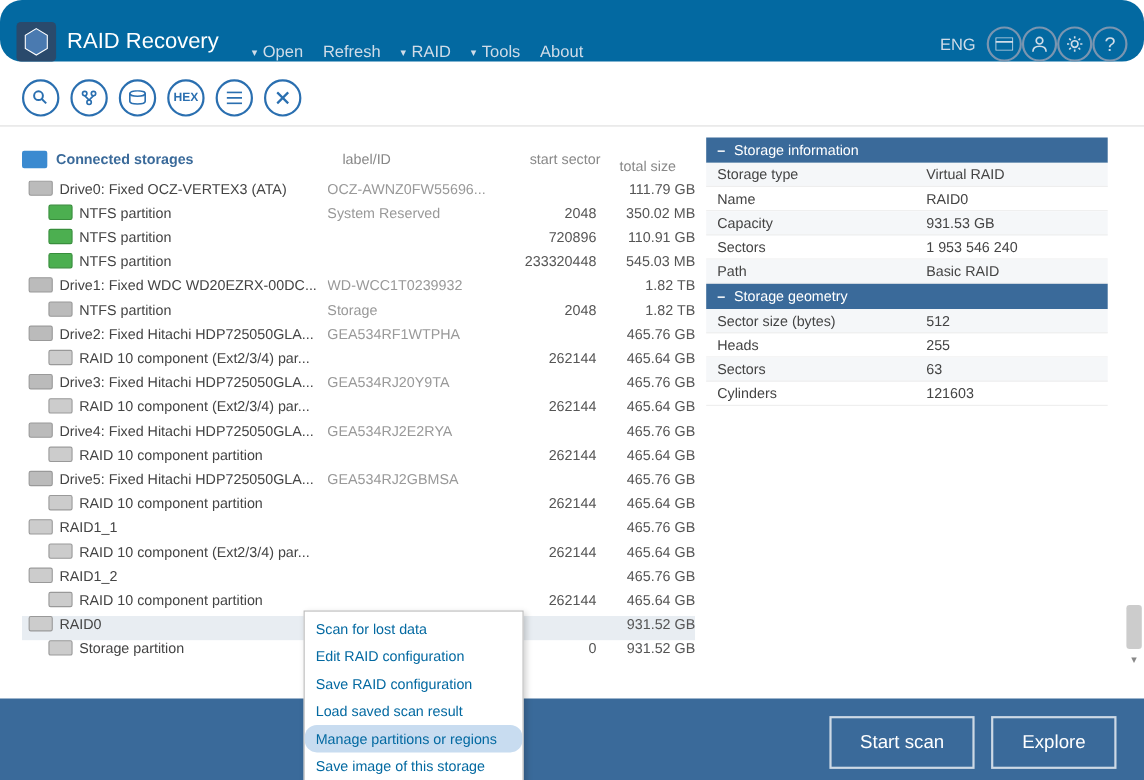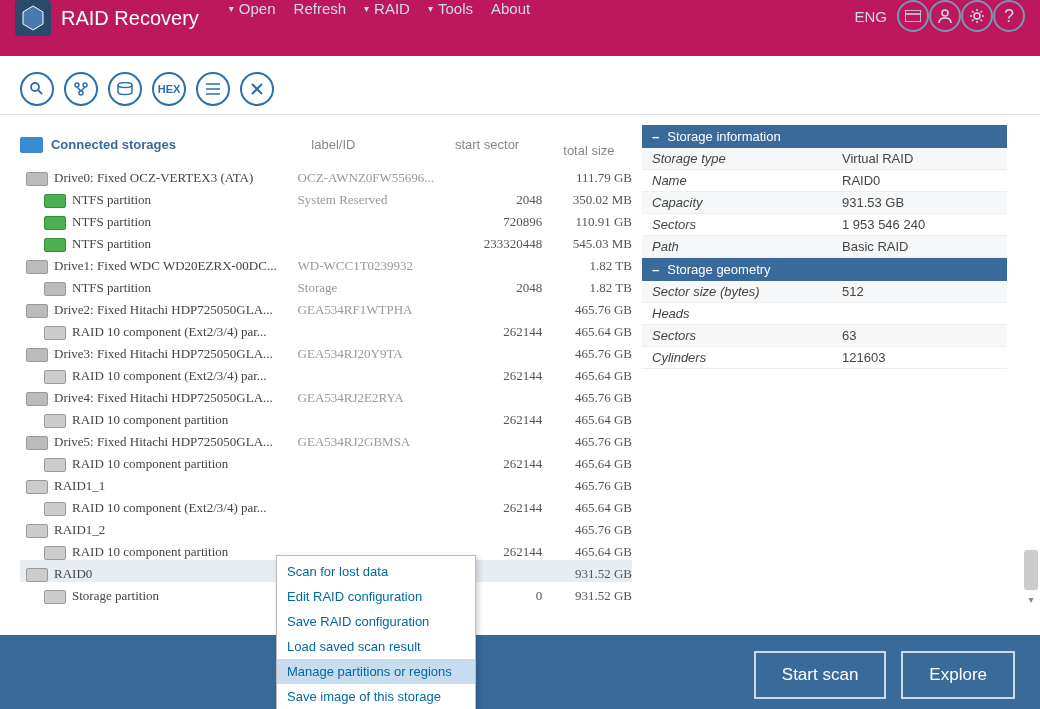--- a/index.html
+++ b/index.html
@@ -1,18 +1,18 @@
 <!DOCTYPE html>
 <html><head>
 <meta charset="utf-8">
 <style>
   * { box-sizing: border-box; margin: 0; padding: 0; }
   body { font-family: Arial, sans-serif; font-size: 13px; color: #333; background: #fff; width: 1040px; height: 709px; overflow: hidden; }
   
-  .header { background: #be185d; color: #fff; height: 56px; display: flex; align-items: flex-start; padding: 0 15px; }
+  .header { background: #0369a1; color: #fff; height: 56px; display: flex; align-items: flex-end; padding: 0 15px; border-radius: 20px; }
   .logo-area { display: flex; align-items: center; gap: 10px; }
   .logo-icon { width: 36px; height: 36px; background: #2a4a6c; border-radius: 4px; display: flex; align-items: center; justify-content: center; }
   .app-title { font-size: 20px; font-weight: normal; margin-right: 30px; }
   .menu { display: flex; gap: 18px; align-items: center; }
   .menu-item { color: #d0dce8; cursor: pointer; font-size: 15px; display: flex; align-items: center; gap: 5px; }
   .menu-caret { font-size: 10px; }
   .header-right { margin-left: auto; display: flex; align-items: center; }
   .lang { color: #d0dce8; font-size: 15px; margin-right: 10px; }
   .circle-btn { width: 32px; height: 32px; border: 2px solid #7a95b0; border-radius: 50%; display: flex; align-items: center; justify-content: center; cursor: pointer; color: #d0dce8; }
   
@@ -20,49 +20,49 @@
   .tool-btn { width: 34px; height: 34px; border: 2px solid #2a6fb0; border-radius: 50%; display: flex; align-items: center; justify-content: center; cursor: pointer; color: #2a6fb0; font-size: 11px; font-weight: bold; }
   
   .main { display: flex; height: 520px; }
   .left-pane { width: 632px; padding: 10px 0 0 20px; position: relative; }
   .right-pane { width: 390px; padding: 10px 15px 0 10px; }
   
   .pane-header { display: flex; align-items: center; color: #3a6a9a; font-weight: bold; padding: 6px 0; }
   .storage-icon-big { display: inline-block; width: 24px; height: 16px; background: #3a8ad0; margin-right: 8px; border-radius: 2px; }
   .col-name { width: 250px; }
   .col-label { width: 150px; margin-left: 44px; }
-  .col-sector { width: 95px; }
+  .col-sector { width: 95px; text-align: right; }
   .col-size { width: 90px; text-align: center; margin-top: 12px; }
   
   .tree { font-size: 13px; color: #444; overflow-y: auto; max-height: 460px; position: relative; }
-  .row { display: flex; align-items: flex-end; height: 22px; cursor: pointer; font-family: Liberation Serif, serif; }
+  .row { display: flex; align-items: flex-start; height: 22px; cursor: pointer; }
   .row.selected { background: #e8edf2; }
   .drive-icon, .part-icon, .raid-icon { display: inline-block; width: 22px; height: 14px; margin-right: 6px; border-radius: 2px; flex-shrink: 0; }
   .drive-icon { background: #bbb; border: 1px solid #999; }
   .part-icon { background: #4caf50; border: 1px solid #388e3c; }
   .part-icon.gray { background: #bbb; border: 1px solid #999; }
   .raid-icon { background: #ccc; border: 1px solid #999; }
   .indent0 { padding-left: 6px; }
   .indent1 { padding-left: 24px; }
   .c-name { width: 244px; overflow: hidden; white-space: nowrap; text-overflow: ellipsis; }
   .indent1 .c-name { width: 226px; }
   .c-label { width: 150px; color: #999; overflow: hidden; white-space: nowrap; }
   .c-sector { width: 95px; text-align: right; color: #555; }
   .c-size { width: 90px; text-align: right; color: #555; }
   
   .context-menu { position: absolute; left: 276px; top: 440px; background: #fff; border: 1px solid #bbb; box-shadow: 2px 2px 6px rgba(0,0,0,0.2); z-index: 100; width: 200px; padding: 3px 0; }
   .ctx-item { padding: 5px 10px; cursor: pointer; font-size: 13px; color: #0369a1; }
-  .ctx-item.highlight { background: #c8dcf0; }
+  .ctx-item.highlight { background: #c8dcf0; border-radius: 11px; }
   
   .info-panel { }
   .info-section-hdr { background: #3a6a9a; color: #fff; padding: 4px 10px; font-size: 13px; display: flex; align-items: center; gap: 8px; }
   .collapse-btn { font-weight: bold; cursor: pointer; }
   .info-row { display: flex; border-bottom: 1px solid #eee; }
   .info-row:nth-child(odd) { background: #f5f7f9; }
-  .info-key { width: 190px; padding: 3px 10px; color: #444; font-style: italic; }
+  .info-key { width: 190px; padding: 3px 10px; color: #444; }
   .info-val { flex: 1; padding: 3px 10px; color: #444; }
   
   .scrollbar-stub { position: absolute; right: 0; top: 130px; width: 16px; height: 480px; }
   .scroll-thumb { position: absolute; bottom: 20px; width: 14px; height: 40px; background: #ccc; border-radius: 3px; }
   .scroll-arrow { position: absolute; width: 14px; height: 14px; color: #888; font-size: 10px; text-align: center; }
   .scroll-arrow.down { bottom: 2px; }
   
   .footer { background: #3a6a9a; height: 80px; display: flex; align-items: center; justify-content: flex-end; padding: 0 25px; gap: 15px; }
   .footer-btn { border: 2px solid #cdd9e5; color: #fff; background: transparent; padding: 12px 26px; font-size: 17px; cursor: pointer; }
 </style>
@@ -356,20 +356,21 @@
         <span class="collapse-btn">–</span>
         <span>Storage geometry</span>
       </div>
       <div id="geometry-rows">
           <div class="info-row">
             <div class="info-key">Sector size (bytes)</div>
             <div class="info-val">512</div>
           </div>
           <div class="info-row">
             <div class="info-key">Heads</div>
+            <div class="info-val">255</div>
           </div>
           <div class="info-row">
             <div class="info-key">Sectors</div>
             <div class="info-val">63</div>
           </div>
           <div class="info-row">
             <div class="info-key">Cylinders</div>
             <div class="info-val">121603</div>
           </div>
         </div>

